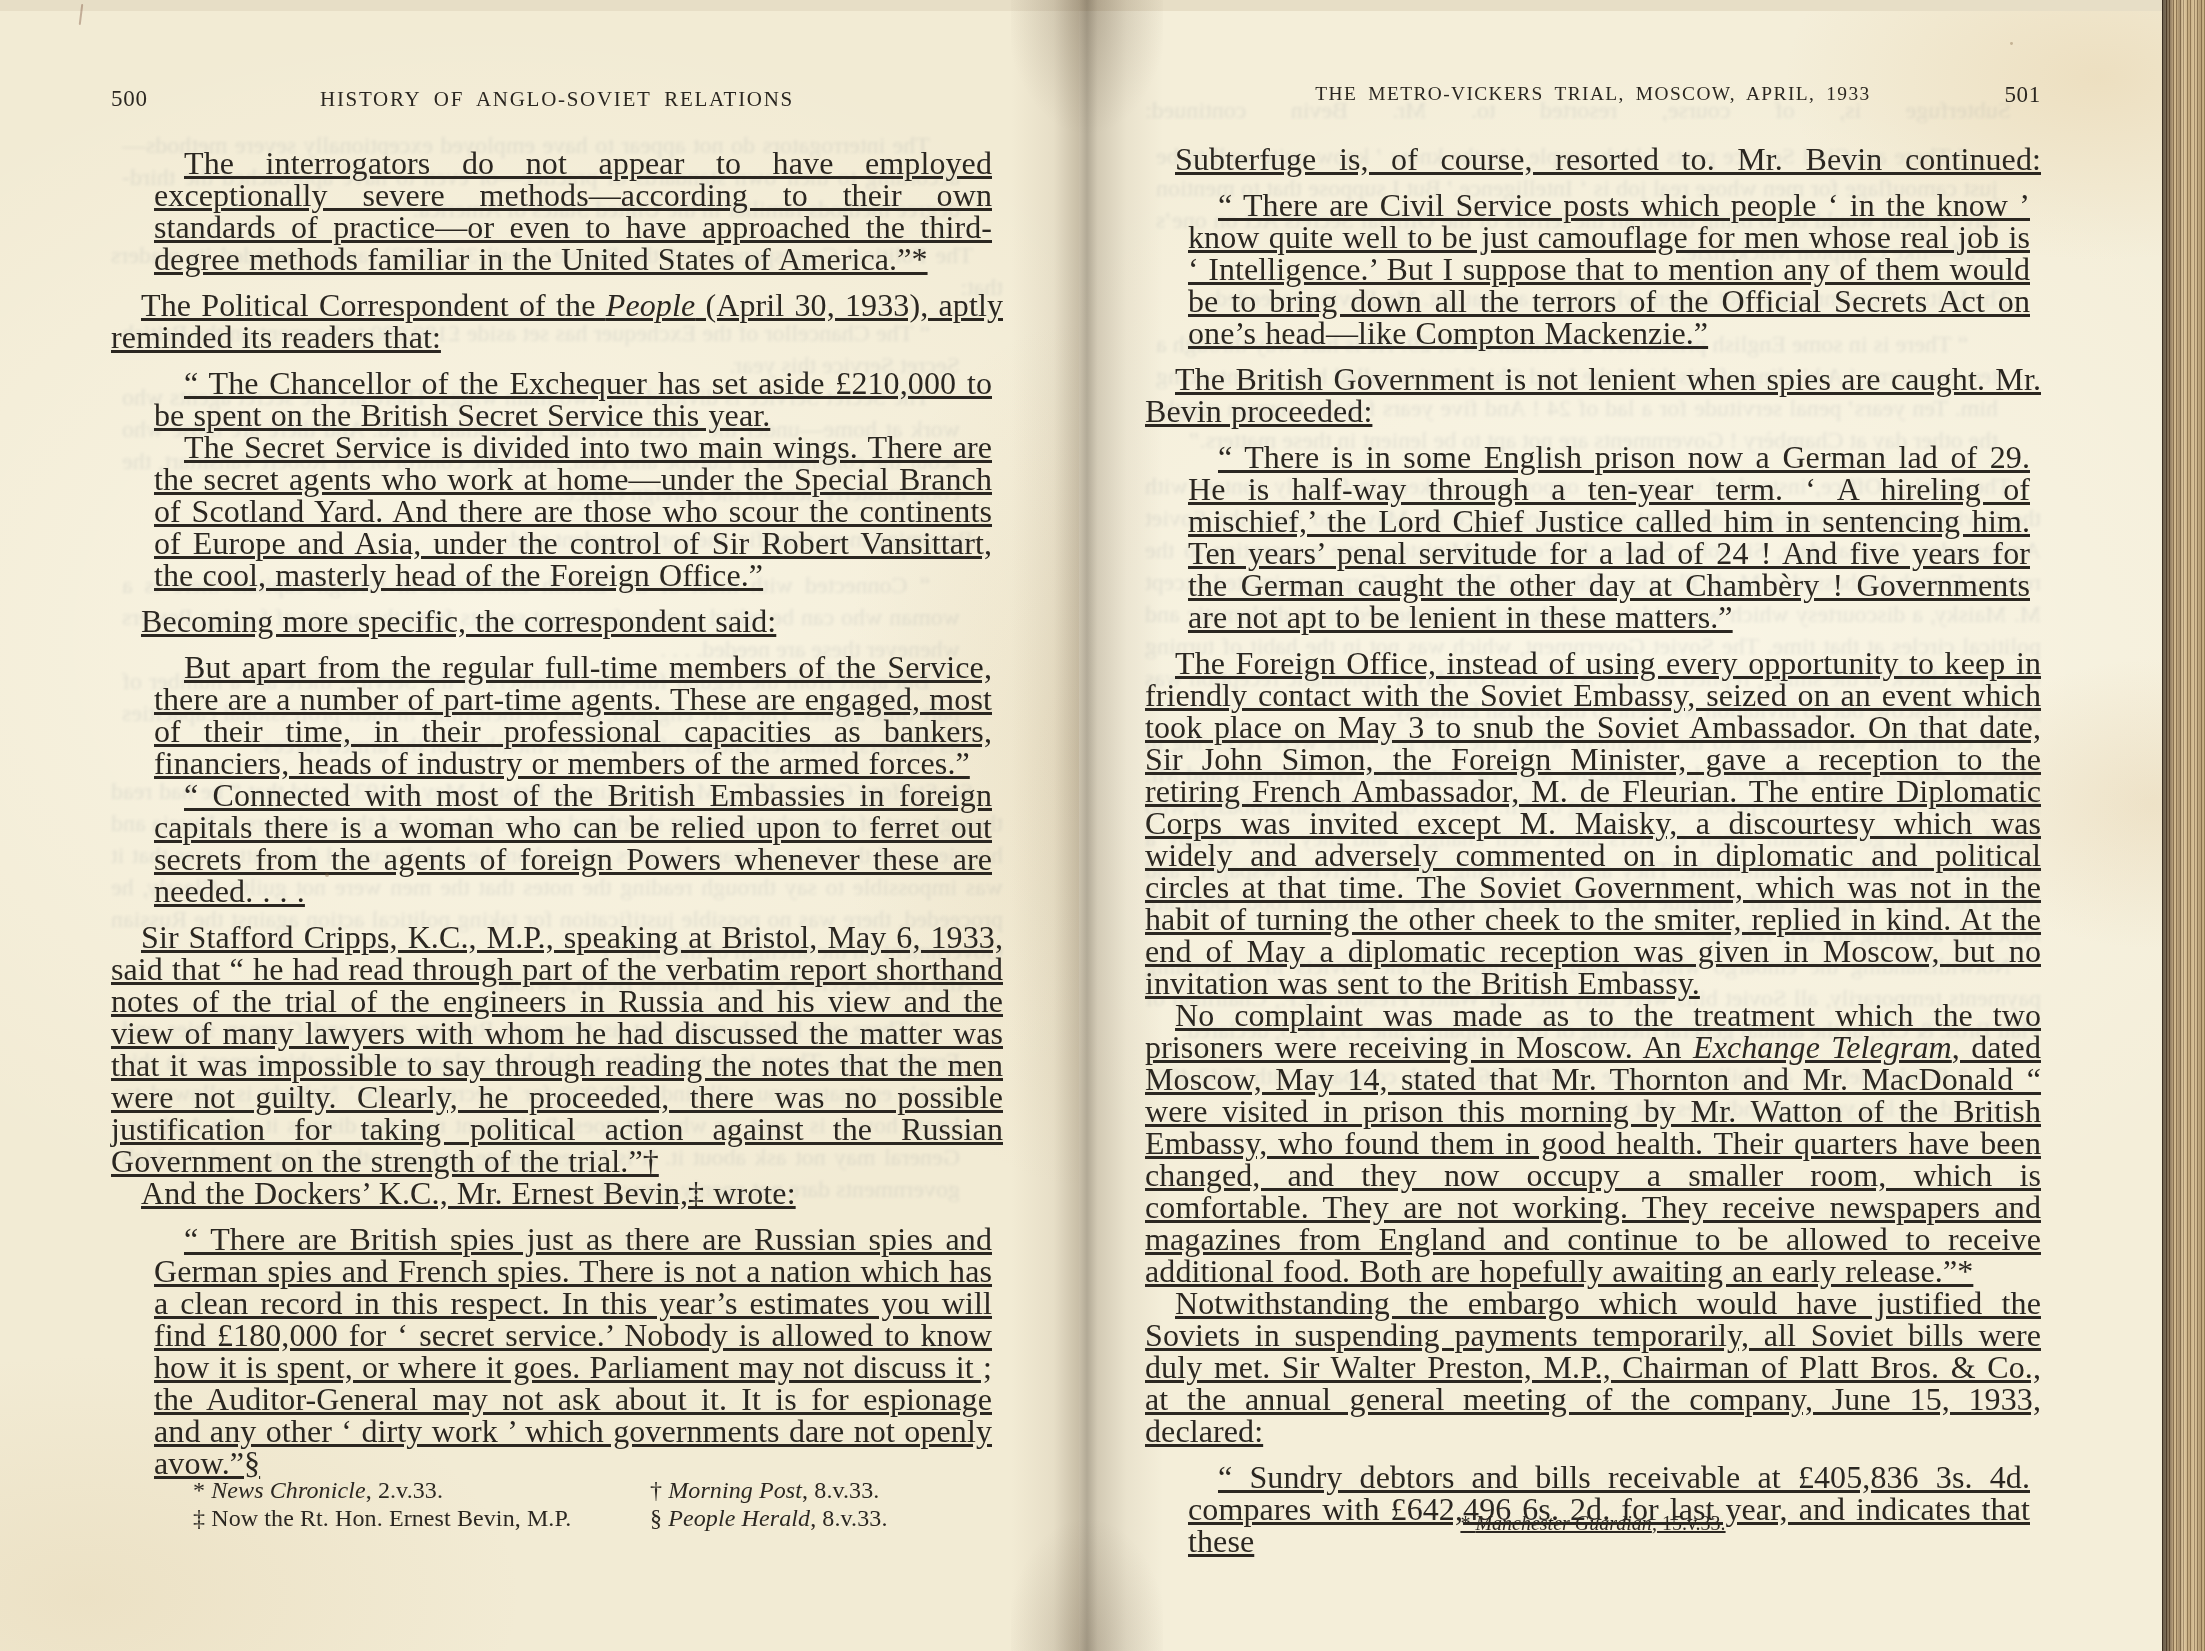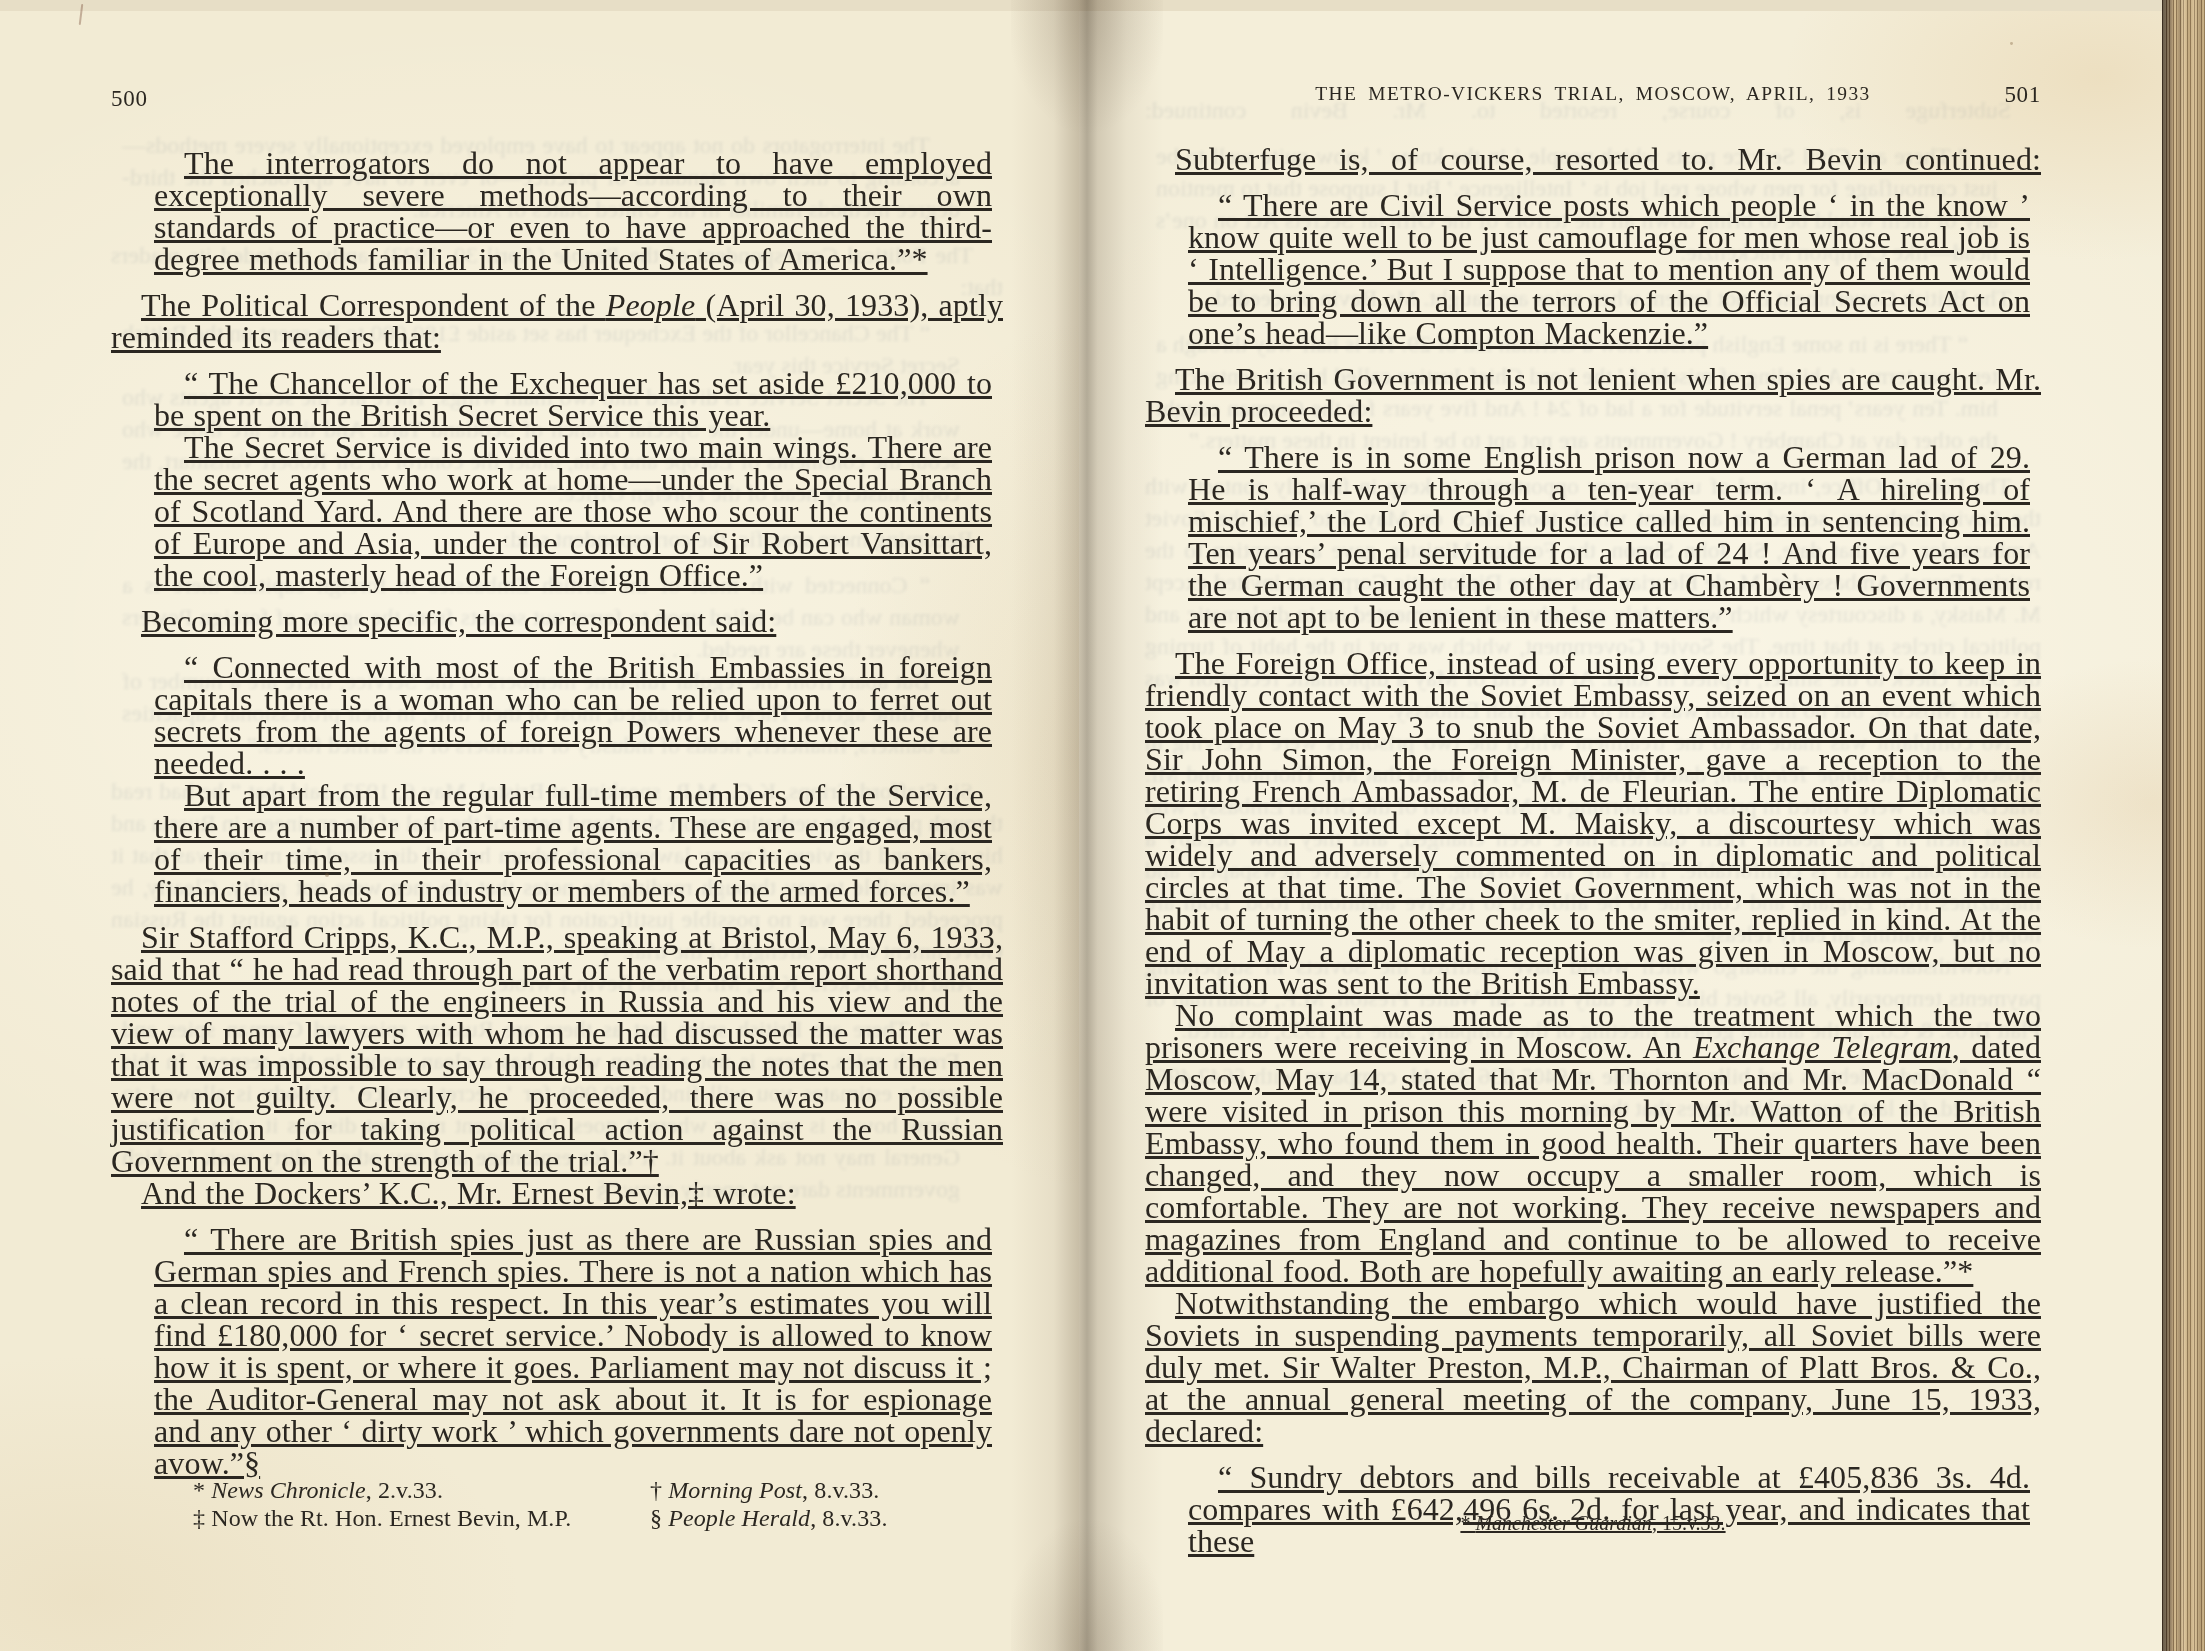--- a/index.html
+++ b/index.html
@@ -113,34 +113,35 @@
           <p class="qpara"><span>But apart from the regular full-time members of the Service, there are a number of part-time agents. These are engaged, most of their time, in their professional capacities as bankers, financiers, heads of industry or members of the armed forces.”</span></p>
         </div>
         <p class="para"><span>Sir Stafford Cripps, K.C., M.P., speaking at Bristol, May 6, 1933, said that “ he had read through part of the verbatim report shorthand notes of the trial of the engineers in Russia and his view and the view of many lawyers with whom he had discussed the matter was that it was impossible to say through reading the notes that the men were not guilty. Clearly, he proceeded, there was no possible justification for taking political action against the Russian Government on the strength of the trial.”†</span></p>
         <p class="para"><span>And the Dockers’ K.C., Mr. Ernest Bevin,‡ wrote:</span></p>
         <div class="quote">
           <p class="qpara"><span>“ There are British spies just as there are Russian spies and German spies and French spies. There is not a nation which has a clean record in this respect. In this year’s estimates you will find £180,000 for ‘ secret service.’ Nobody is allowed to know how it is spent, or where it goes. Parliament may not discuss it ; the Auditor-General may not ask about it. It is for espionage and any other ‘ dirty work ’ which governments dare not openly avow.”§</span></p>
         </div>
       </div>
     <div class="page-header">
       <span class="pnum pnum-left">500</span>
+      <span class="rtitle">HISTORY OF ANGLO-SOVIET RELATIONS</span>
     </div>
     <div class="page-body" id="body-left">
         <div class="quote">
           <p class="qpara"><span>The interrogators do not appear to have employed exceptionally severe methods—according to their own standards of practice—or even to have approached the third-degree methods familiar in the United States of America.”*</span></p>
         </div>
         <p class="para"><span>The Political Correspondent of the </span><i>People</i><span> (April 30, 1933), aptly reminded its readers that:</span></p>
         <div class="quote">
           <p class="qpara"><span>“ The Chancellor of the Exchequer has set aside £210,000 to be spent on the British Secret Service this year.</span></p>
           <p class="qpara"><span>The Secret Service is divided into two main wings. There are the secret agents who work at home—under the Special Branch of Scotland Yard. And there are those who scour the continents of Europe and Asia, under the control of Sir Robert Vansittart, the cool, masterly head of the Foreign Office.”</span></p>
         </div>
         <p class="para"><span>Becoming more specific, the correspondent said:</span></p>
         <div class="quote">
+          <p class="qpara"><span>But apart from the regular full-time members of the Service, there are a number of part-time agents. These are engaged, most of their time, in their professional capacities as bankers, financiers, heads of industry or members of the armed forces.”</span></p>
           <p class="qpara"><span>“ Connected with most of the British Embassies in foreign capitals there is a woman who can be relied upon to ferret out secrets from the agents of foreign Powers whenever these are needed. . . .</span></p>
-          <p class="qpara"><span>But apart from the regular full-time members of the Service, there are a number of part-time agents. These are engaged, most of their time, in their professional capacities as bankers, financiers, heads of industry or members of the armed forces.”</span></p>
         </div>
         <p class="para"><span>Sir Stafford Cripps, K.C., M.P., speaking at Bristol, May 6, 1933, said that “ he had read through part of the verbatim report shorthand notes of the trial of the engineers in Russia and his view and the view of many lawyers with whom he had discussed the matter was that it was impossible to say through reading the notes that the men were not guilty. Clearly, he proceeded, there was no possible justification for taking political action against the Russian Government on the strength of the trial.”†</span></p>
         <p class="para"><span>And the Dockers’ K.C., Mr. Ernest Bevin,‡ wrote:</span></p>
         <div class="quote">
           <p class="qpara"><span>“ There are British spies just as there are Russian spies and German spies and French spies. There is not a nation which has a clean record in this respect. In this year’s estimates you will find £180,000 for ‘ secret service.’ Nobody is allowed to know how it is spent, or where it goes. Parliament may not discuss it ; the Auditor-General may not ask about it. It is for espionage and any other ‘ dirty work ’ which governments dare not openly avow.”§</span></p>
         </div>
       </div>
     <div class="footnotes footnotes-left" id="footnotes-left">
         <div class="fn-row">
           <div class="fn-cell"><span>* </span><i>News Chronicle</i><span>, 2.v.33.</span></div>

